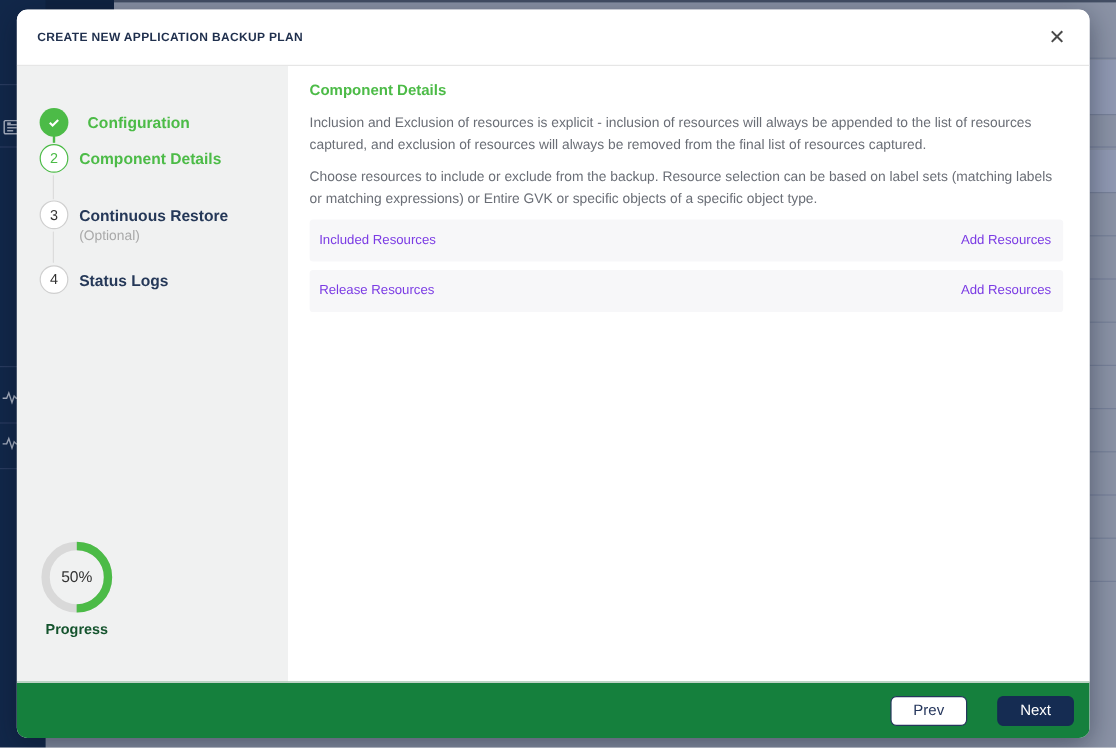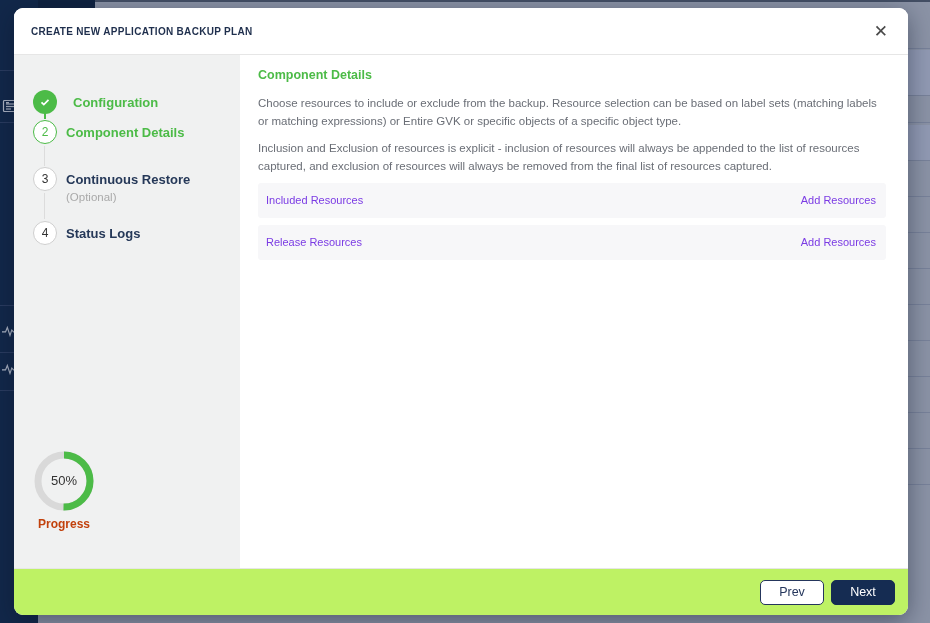--- a/index.html
+++ b/index.html
@@ -60,21 +60,21 @@
   .connector { position:absolute; left:30px; width:2px; }
   .conn-green { background:#4cbb47; }
   .conn-gray { background:#dcdcdc; width:1px; }
 
   .progress-wrap { position:absolute; left:2px; top:396px; width:96px; text-align:center; }
   .donut { display:block; margin:0 auto; }
   .progress-pct {
     position:absolute; left:0; top:22px; width:96px; text-align:center;
     font-size:13px; color:#333;
   }
-  .progress-label { margin-top:6px; font-size:12px; font-weight:bold; color:#c2410c; }
+  .progress-label { margin-top:6px; font-size:12px; font-weight:bold; color:#14532d; }
 
   
   .content {
     position:absolute; left:226px; top:47px; width:668px; height:513px;
     background:#fff; padding:13px 22px 0 18px;
   }
   .content-heading { font-size:12.5px; font-weight:bold; color:#4cbb47; }
   .tab-row { margin-top:17px; display:flex; justify-content:center; }
   .tab-group {
     display:inline-flex; border:1px solid #dfe0e6; border-radius:8px;
@@ -95,22 +95,22 @@
   .res-panel:first-of-type { margin-top:21px; }
   .res-title { font-size:11px; color:#7b3be4; }
   .res-action {
     font-size:11px; color:#7b3be4; cursor:pointer; background:none; border:none;
     font-family:"Liberation Sans",sans-serif;
   }
 
   
   .modal-footer {
     position:absolute; left:0; bottom:0; width:100%; height:47px;
-    border-top:1px solid #e6e6e6; background:#bef264;
-    display:flex; align-items:center; justify-content:flex-end; gap:7px;
+    border-top:1px solid #e6e6e6; background:#15803d;
+    display:flex; align-items:center; justify-content:flex-end; gap:25px;
     padding-right:13px;
   }
   .btn { height:25px; min-width:64px; border-radius:5px; font-size:12.5px;
     cursor:pointer; font-family:"Liberation Sans",sans-serif; }
   .btn-prev { background:#fff; border:1px solid #25365c; color:#25365c; }
   .btn-next { background:#152c52; border:1px solid #152c52; color:#fff; }
 </style>
 </head>
 <body>
 
@@ -207,22 +207,22 @@
         <div class="progress-pct">50%</div>
       </div>
       <div class="progress-label">Progress</div>
     </div>
   </div>
 
   <div class="content">
     <div class="content-heading">Component Details</div>
 
 
+    <p class="desc">Inclusion and Exclusion of resources is explicit - inclusion of resources will always be appended to the list of resources captured, and exclusion of resources will always be removed from the final list of resources captured.</p>
     <p class="desc">Choose resources to include or exclude from the backup. Resource selection can be based on label sets (matching labels or matching expressions) or Entire GVK or specific objects of a specific object type.</p>
-    <p class="desc">Inclusion and Exclusion of resources is explicit - inclusion of resources will always be appended to the list of resources captured, and exclusion of resources will always be removed from the final list of resources captured.</p>
 
     <div class="res-panel">
       <span class="res-title">Included Resources</span>
       <button class="res-action">Add Resources</button>
     </div>
 
     <div class="res-panel">
       <span class="res-title">Release Resources</span>
       <button class="res-action">Add Resources</button>
     </div>

